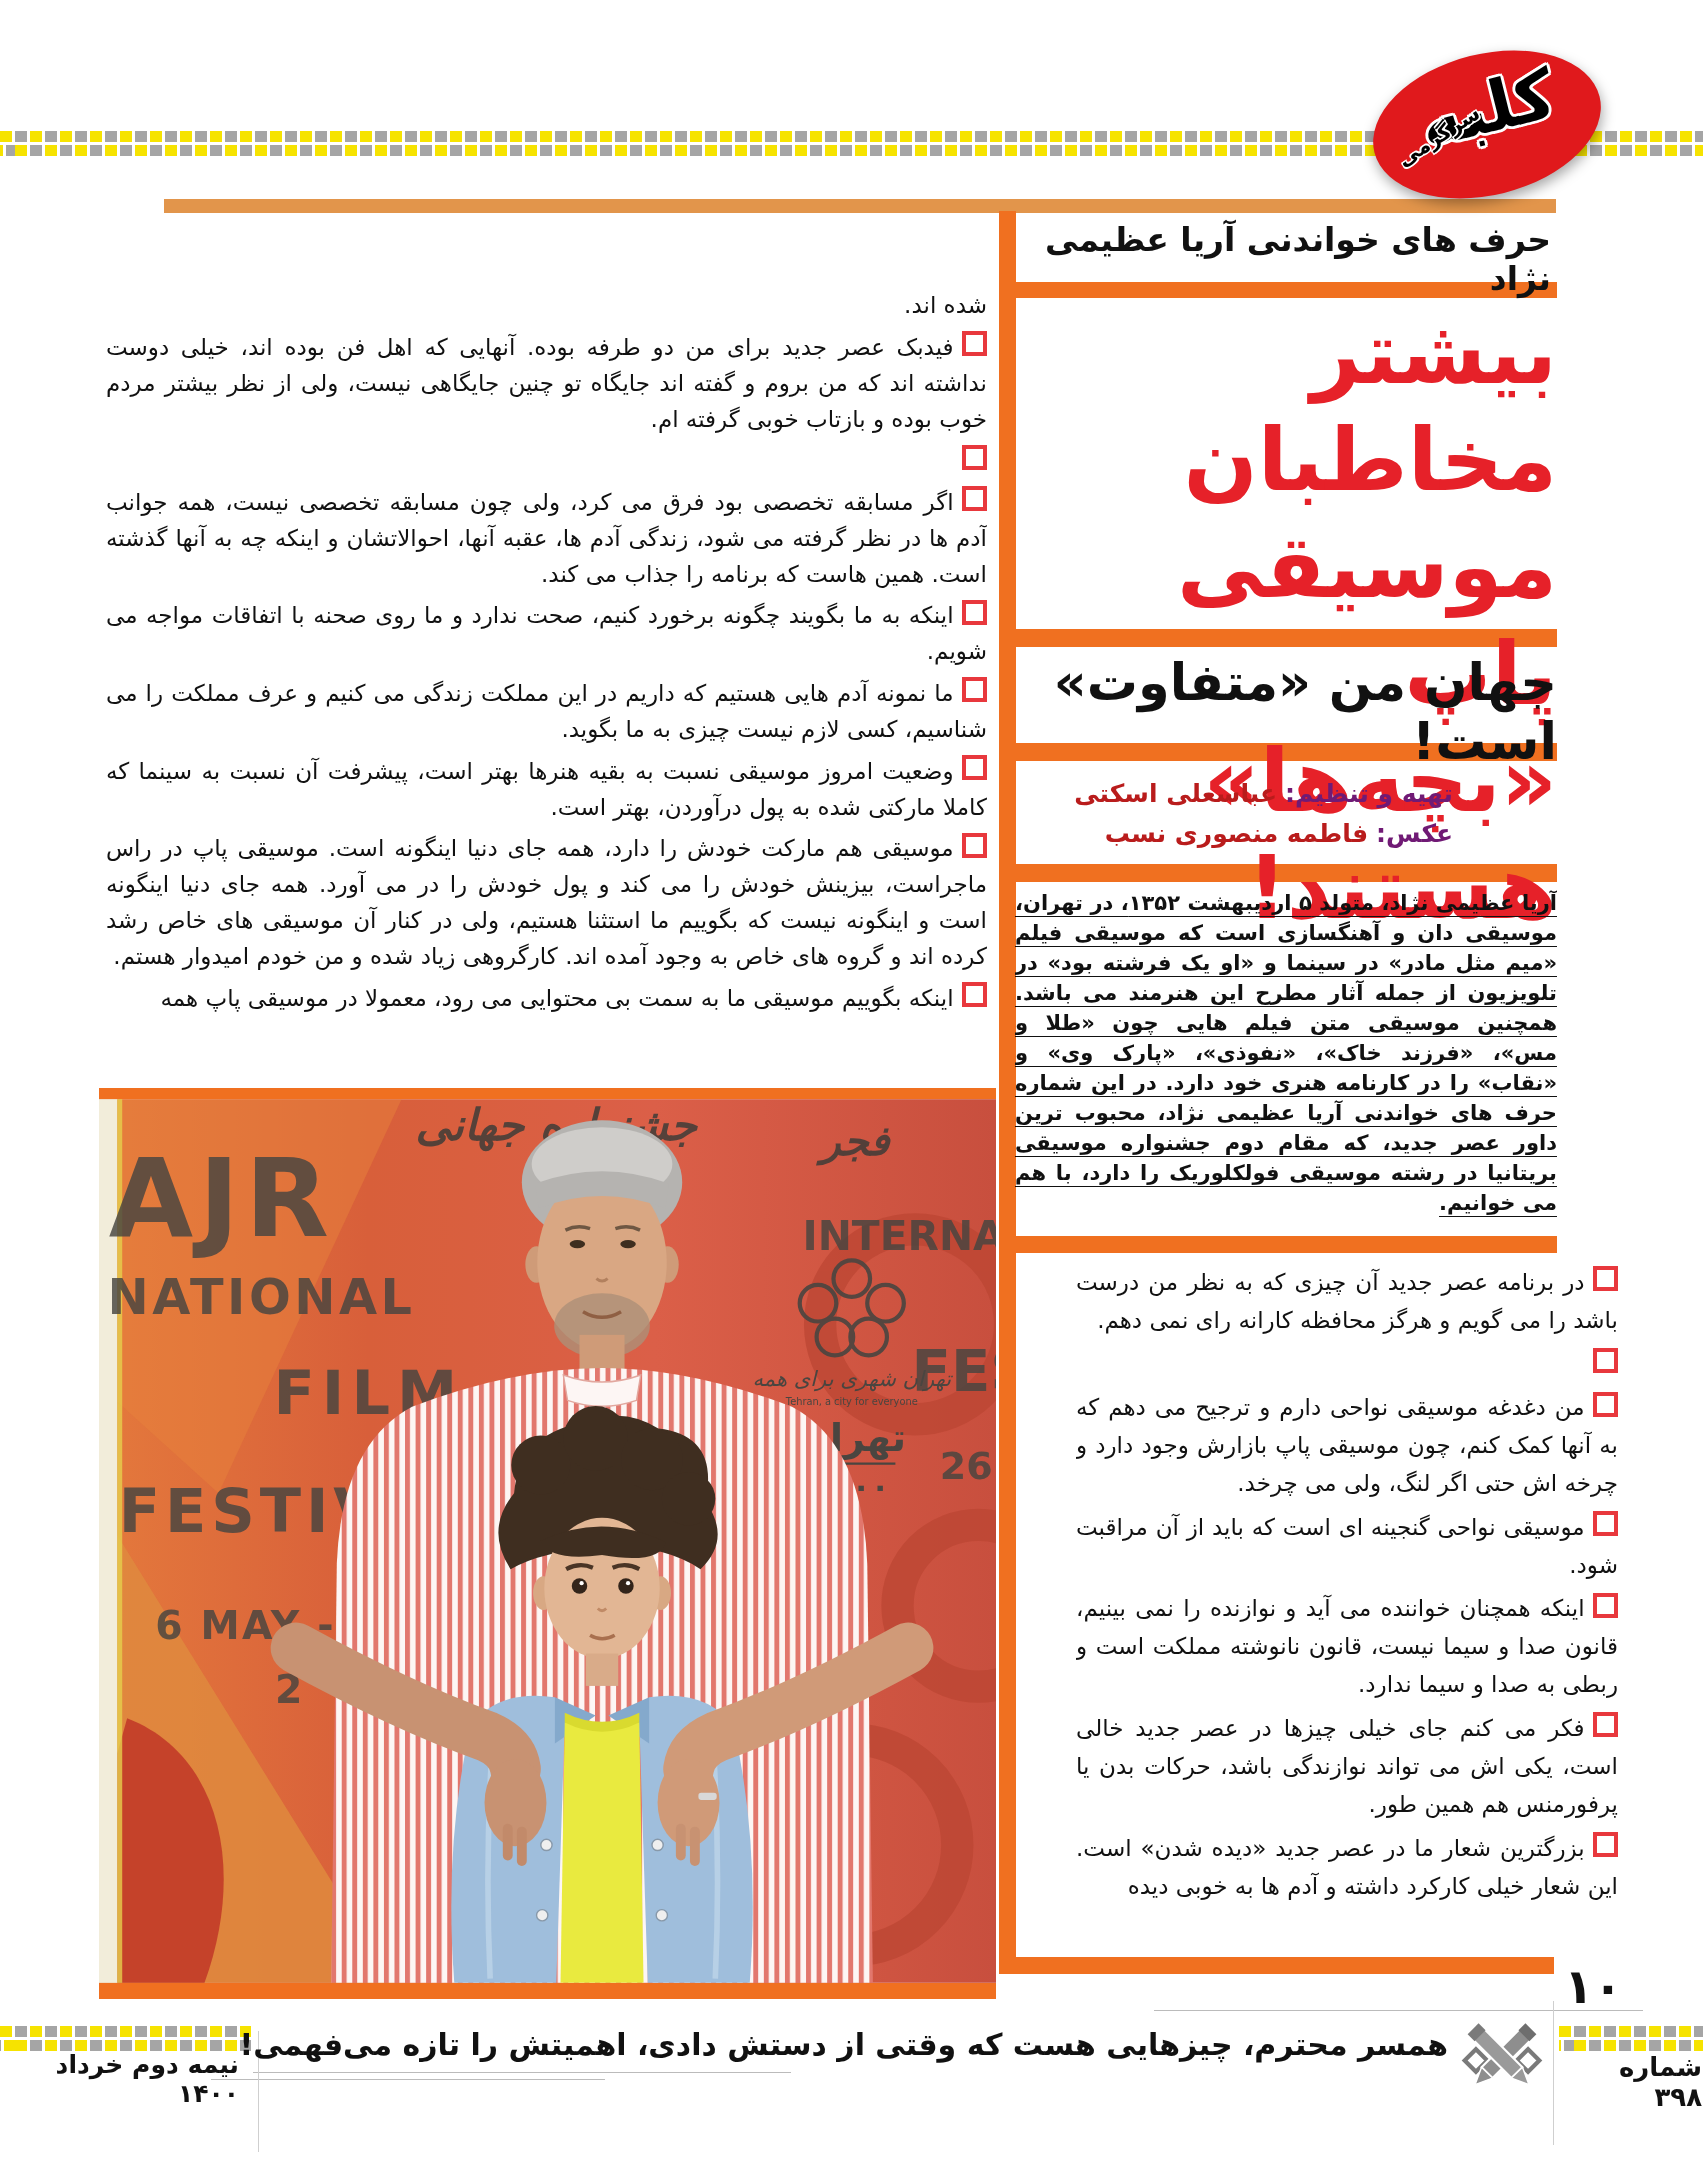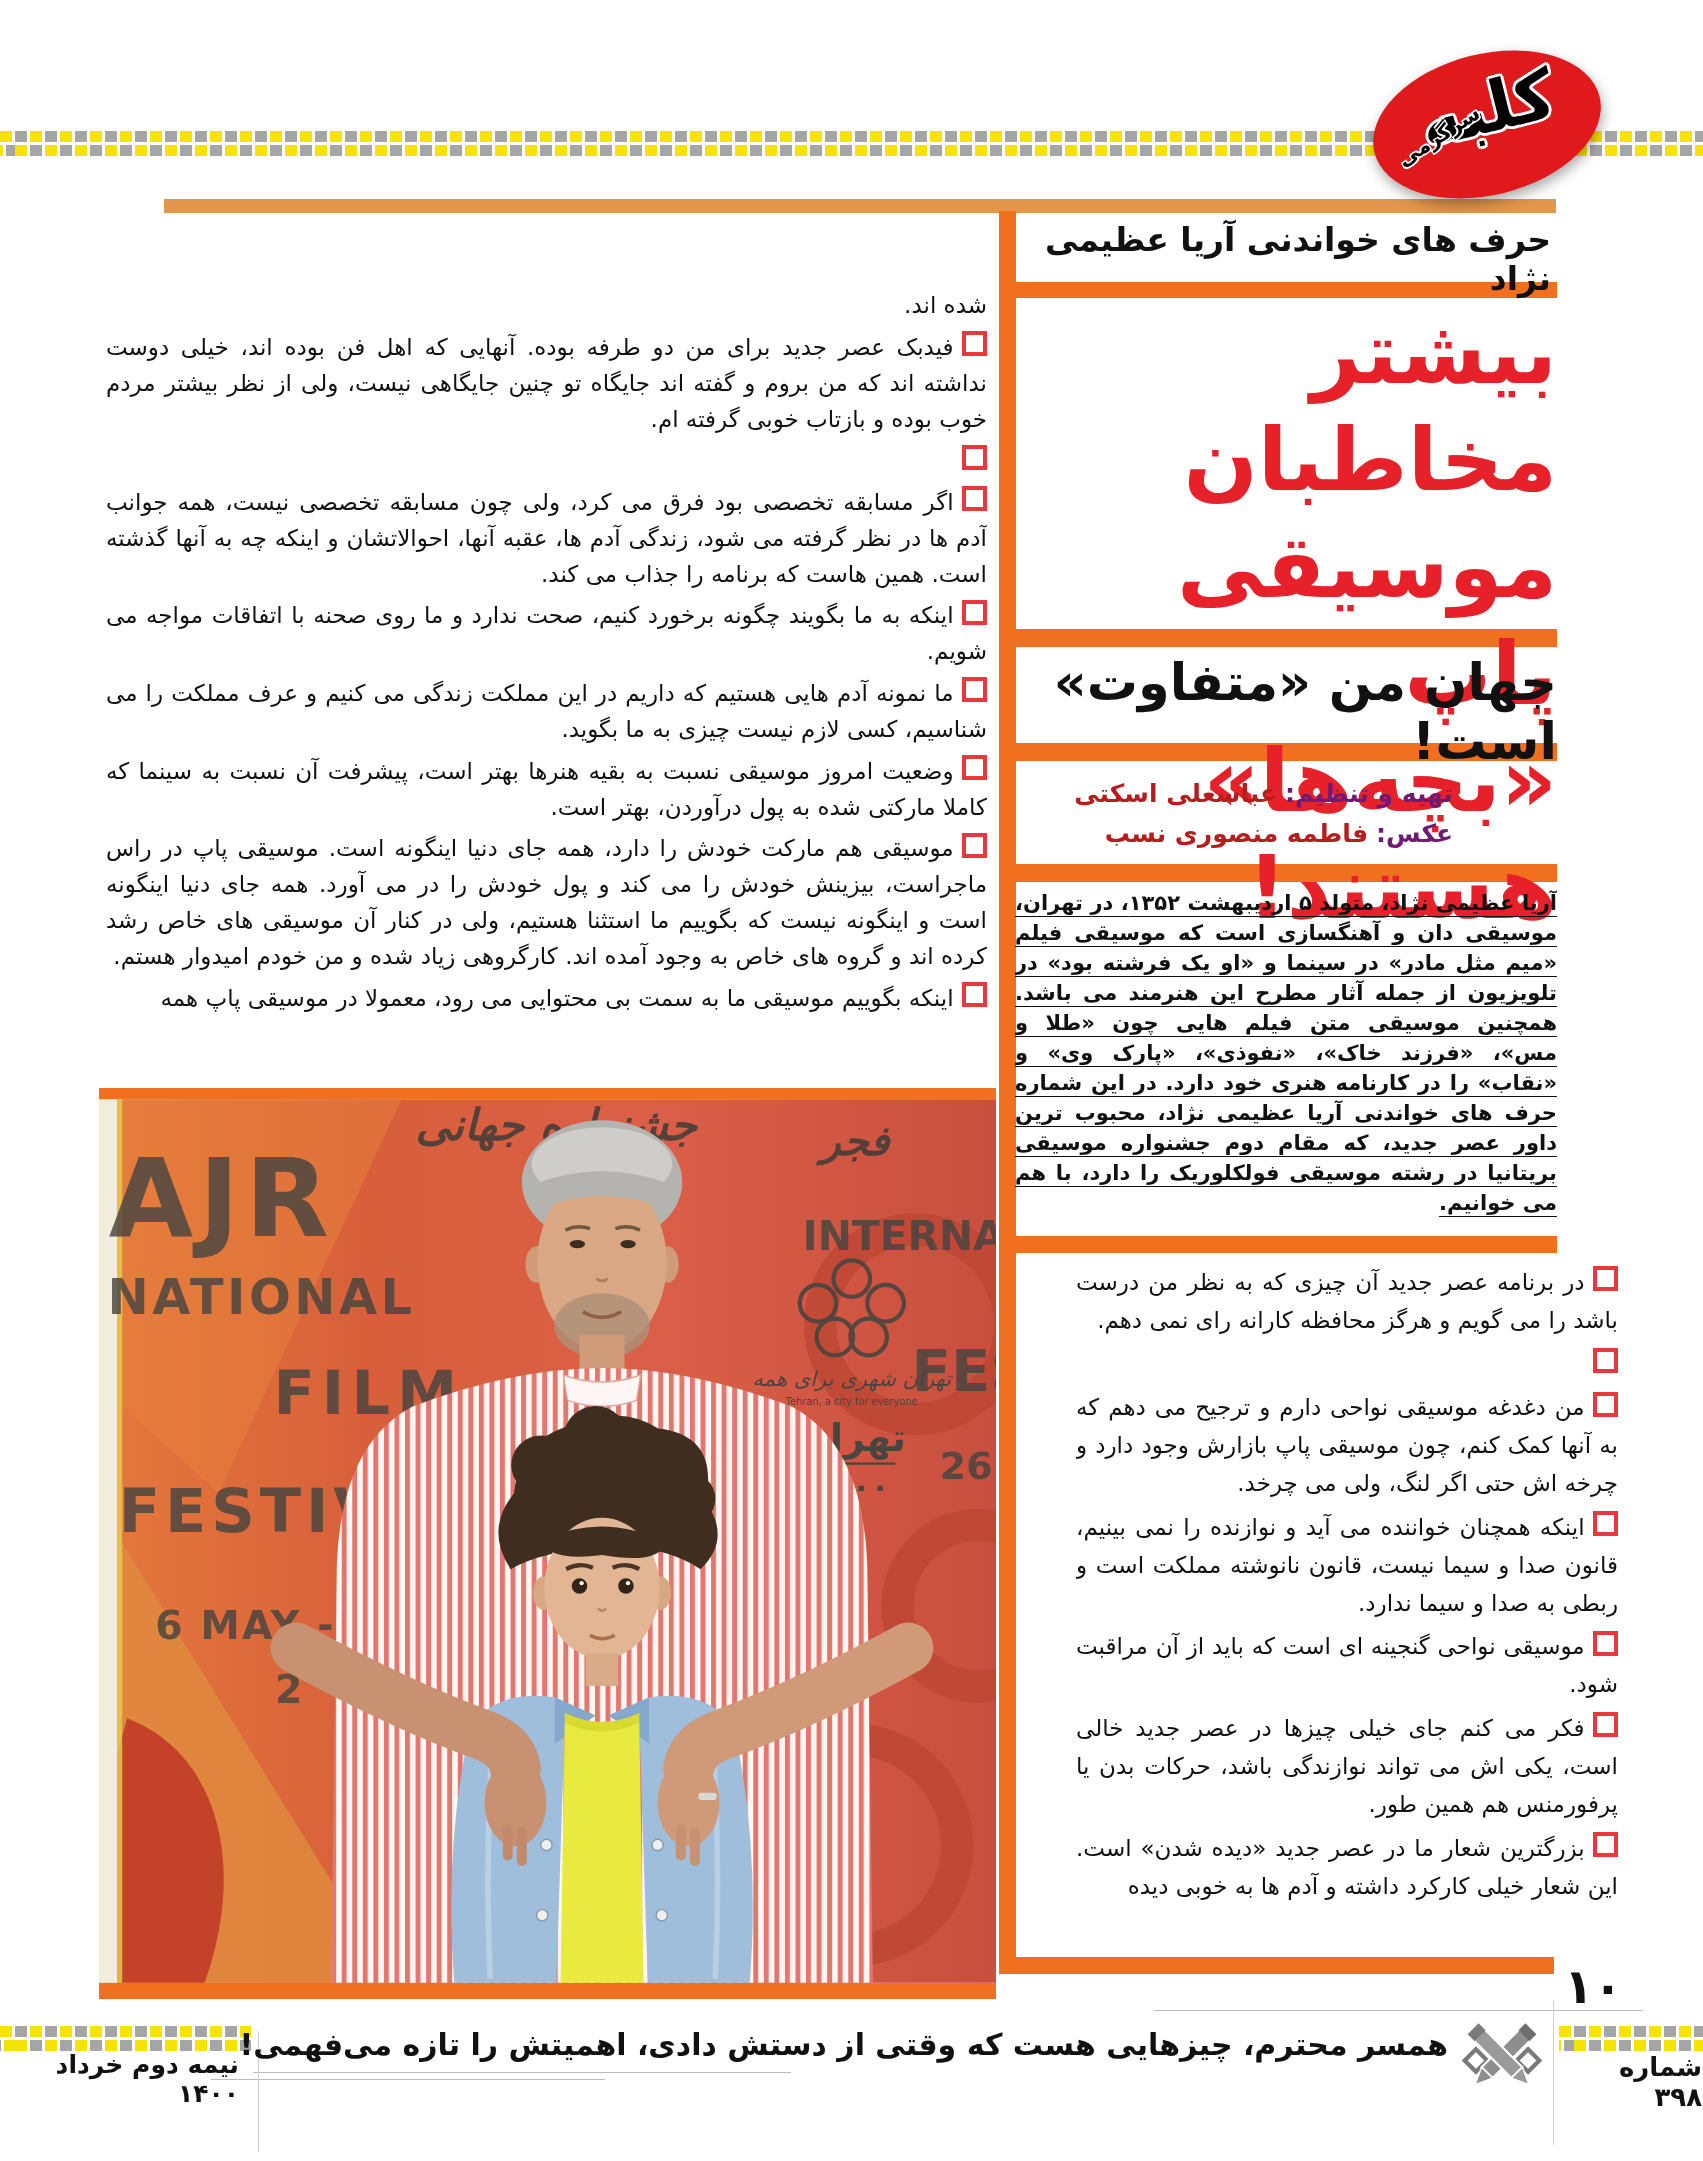--- a/index.html
+++ b/index.html
@@ -106,22 +106,22 @@
       <span class="credit-name">فاطمه منصوری نسب</span>
     </div>
   </div>
 
   <div class="intro rtl">آریا عظیمی نژاد، متولد ۵ اردیبهشت ۱۳۵۲، در تهران، موسیقی دان و آهنگسازی است که موسیقی فیلم «میم مثل مادر» در سینما و «او یک فرشته بود» در تلویزیون از جمله آثار مطرح این هنرمند می باشد. همچنین موسیقی متن فیلم هایی چون «طلا و مس»، «فرزند خاک»، «نفوذی»، «پارک وی» و «نقاب» را در کارنامه هنری خود دارد. در این شماره حرف های خواندنی آریا عظیمی نژاد، محبوب ترین داور عصر جدید، که مقام دوم جشنواره موسیقی بریتانیا در رشته موسیقی فولکلوریک را دارد، با هم می خوانیم.</div>
 
   <div class="qa-col rtl">
     <div class="qa"><span class="bullet"></span><span>در برنامه عصر جدید آن چیزی که به نظر من درست باشد را می گویم و هرگز محافظه کارانه رای نمی دهم.</span></div>
     <div class="qa"><span class="bullet"></span></div>
     <div class="qa"><span class="bullet"></span><span>من دغدغه موسیقی نواحی دارم و ترجیح می دهم که به آنها کمک کنم، چون موسیقی پاپ بازارش وجود دارد و چرخه اش حتی اگر لنگ، ولی می چرخد.</span></div>
+    <div class="qa"><span class="bullet"></span><span>موسیقی نواحی گنجینه ای است که باید از آن مراقبت شود.</span></div>
     <div class="qa"><span class="bullet"></span><span>اینکه همچنان خواننده می آید و نوازنده را نمی بینیم، قانون صدا و سیما نیست، قانون نانوشته مملکت است و ربطی به صدا و سیما ندارد.</span></div>
-    <div class="qa"><span class="bullet"></span><span>موسیقی نواحی گنجینه ای است که باید از آن مراقبت شود.</span></div>
     <div class="qa"><span class="bullet"></span><span>فکر می کنم جای خیلی چیزها در عصر جدید خالی است، یکی اش می تواند نوازندگی باشد، حرکات بدن یا پرفورمنس هم همین طور.</span></div>
     <div class="qa"><span class="bullet"></span><span>بزرگترین شعار ما در عصر جدید «دیده شدن» است. این شعار خیلی کارکرد داشته و آدم ها به خوبی دیده</span></div>
   </div>
 
   <div class="left-col rtl">
     <div class="qa">شده اند.</div>
     <div class="qa"><span class="bullet"></span><span>فیدبک عصر جدید برای من دو طرفه بوده. آنهایی که اهل فن بوده اند، خیلی دوست نداشته اند که من بروم و گفته اند جایگاه تو چنین جایگاهی نیست، ولی از نظر بیشتر مردم خوب بوده و بازتاب خوبی گرفته ام.</span></div>
     <div class="qa"><span class="bullet"></span></div>
     <div class="qa"><span class="bullet"></span><span>اگر مسابقه تخصصی بود فرق می کرد، ولی چون مسابقه تخصصی نیست، همه جوانب آدم ها در نظر گرفته می شود، زندگی آدم ها، عقبه آنها، احوالاتشان و اینکه چه به آنها گذشته است. همین هاست که برنامه را جذاب می کند.</span></div>
     <div class="qa"><span class="bullet"></span><span>اینکه به ما بگویند چگونه برخورد کنیم، صحت ندارد و ما روی صحنه با اتفاقات مواجه می شویم.</span></div>

